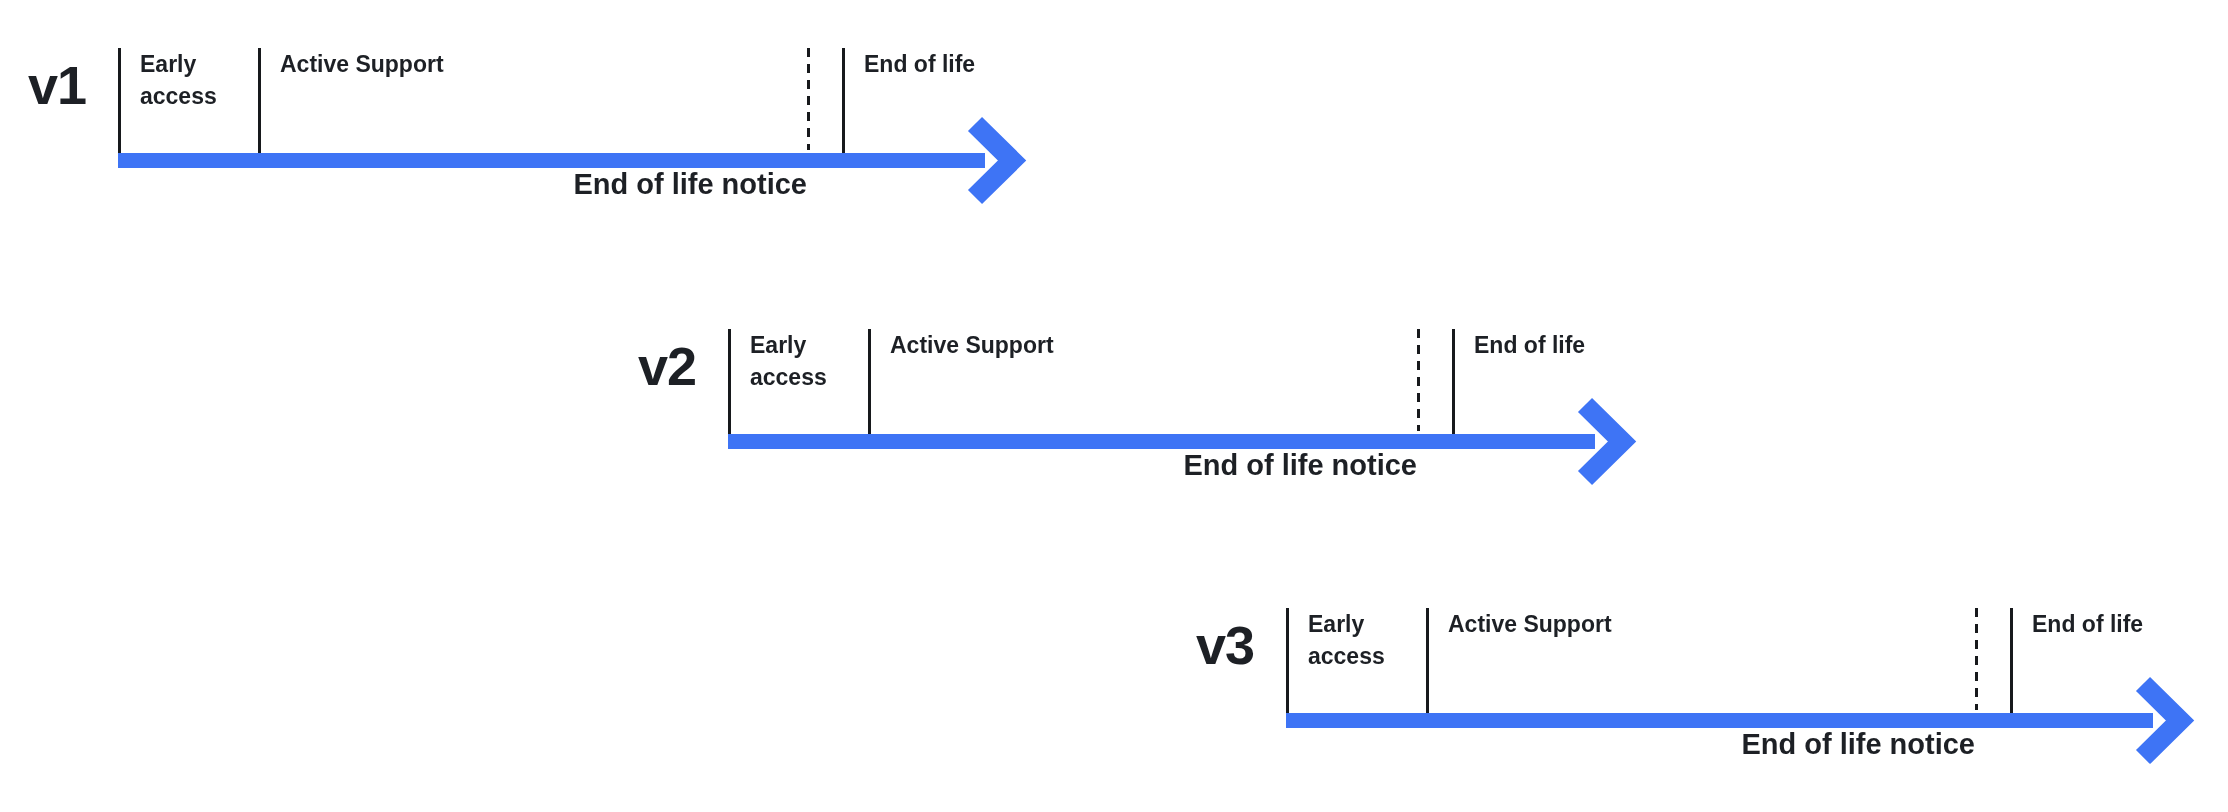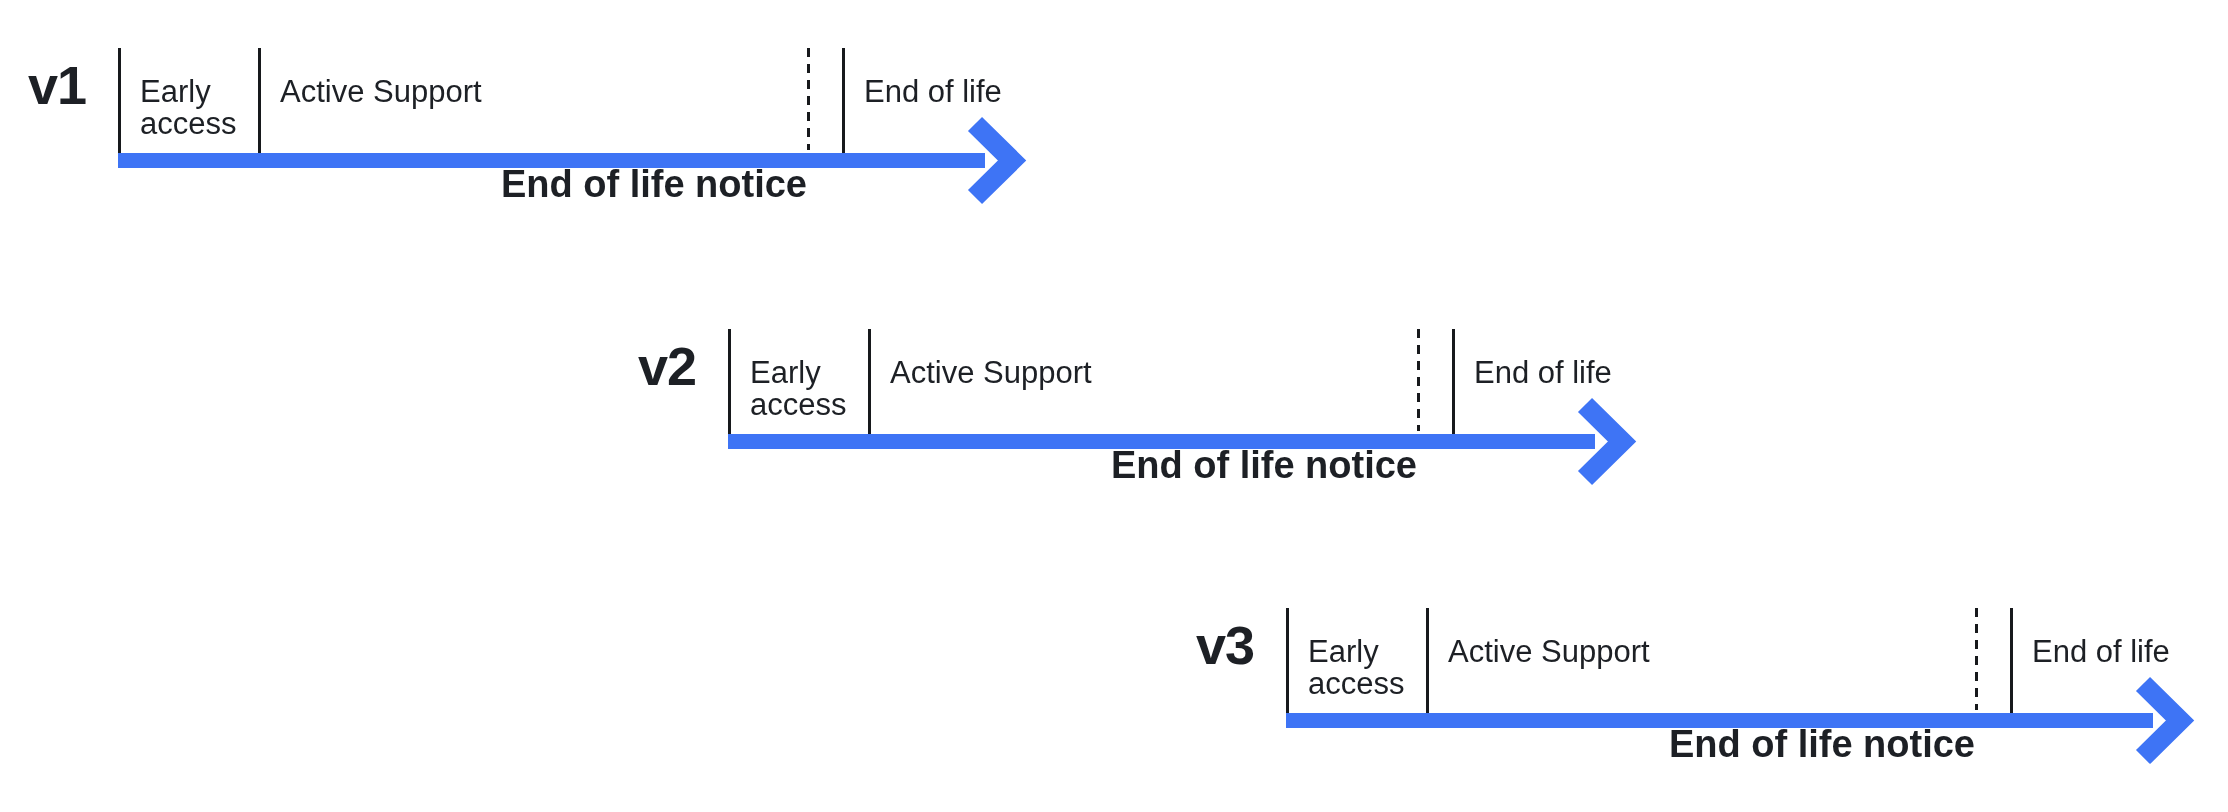--- a/index.html
+++ b/index.html
@@ -39,41 +39,40 @@
     letter-spacing:-1px;
   }
   .graphic{
     position:absolute;
     left:110px;
     top:10px;
   }
   .phase-label{
     position:absolute;
     top:20px;
-    font-size:31px;
+    font-size:23px;
     line-height:32px;
-    font-weight:400;
+    font-weight:700;
     color:var(--text-dark);
     white-space:nowrap;
-    margin-top:28px;
   }
   .phase-label.early{
     left:142px;
     width:120px;
     white-space:normal;
   }
   .phase-label.active{ left:282px; }
   .phase-label.eol{ left:866px;text-align:center; }
   .notice-label{
     position:absolute;
     left:120px;
     width:689px;
     top:140px;
     text-align:right;
-    font-size:38px;
+    font-size:29px;
     line-height:32px;
     font-weight:700;
     color:var(--text-dark);
     white-space:nowrap;
   }
   .tick{ stroke:var(--line-dark); stroke-width:3; }
   .bar{ fill:var(--arrow-blue); }
   .chev{ stroke:var(--arrow-blue); stroke-width:20; fill:none; stroke-linejoin:miter; }
 </style>
 </head>

